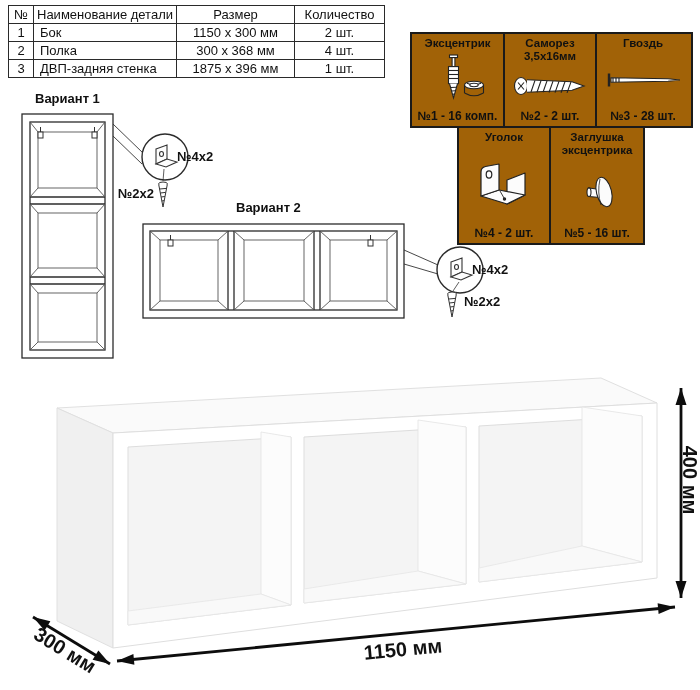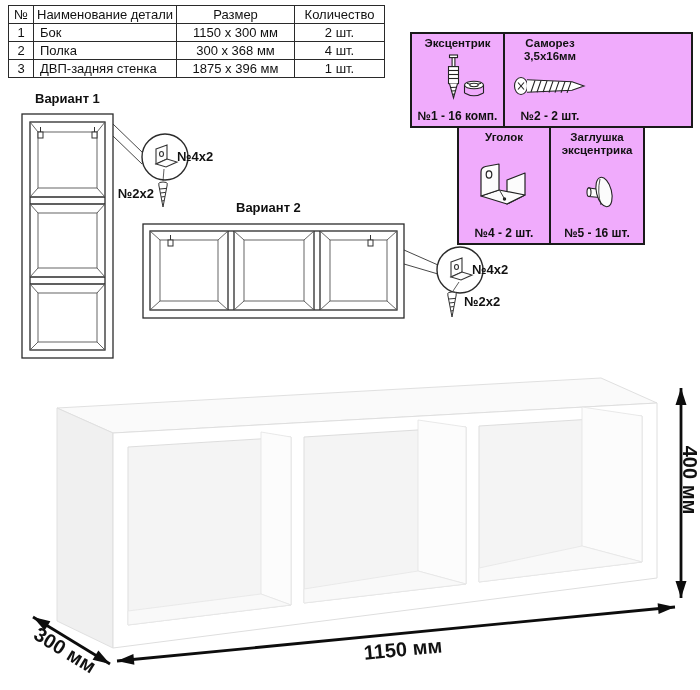--- a/index.html
+++ b/index.html
@@ -7,21 +7,21 @@
         font-family:"Liberation Sans",sans-serif;color:#111;}
   .page svg{position:absolute;overflow:visible;font-family:"Liberation Sans",sans-serif;}
 
   
   .parts-table{position:absolute;left:8px;top:5px;border-collapse:collapse;table-layout:fixed;}
   .parts-table td,.parts-table th{border:1.4px solid #2a2a2a;font-size:13px;font-weight:normal;
         height:17px;padding:0 3px;text-align:center;white-space:nowrap;}
   .parts-table td.cell-name{text-align:left;padding-left:6px;}
 
   
-  .hw-row{position:absolute;display:flex;border:2px solid #1a1a1a;box-sizing:border-box;background:#f0abfc;}
+  .hw-row{position:absolute;display:flex;border:2px solid #1a1a1a;box-sizing:border-box;background:#a16207;}
   .hw-row1{left:410px;top:32px;width:283px;height:96px;}
   .hw-row2{left:457px;top:128px;width:188px;height:117px;border-top:none;}
   .hw-cell{display:flex;flex-direction:column;align-items:center;box-sizing:border-box;}
   .hw-cell + .hw-cell{border-left:2px solid #1a1a1a;}
   .hw-title{margin-top:3px;text-align:center;font-weight:bold;font-size:11.5px;line-height:1.15;}
   .hw-iconbox{flex:1;display:flex;align-items:center;justify-content:center;}
   .hw-iconbox svg{position:static;}
   .hw-count{font-weight:bold;font-size:12px;margin-bottom:3px;white-space:nowrap;}
 
   .variant-label{position:absolute;font-weight:bold;font-size:13px;white-space:nowrap;}
@@ -115,20 +115,36 @@
             <line x1="33" y1="23.3" x2="37" y2="11.9"></line>
               <line x1="39" y1="23.5" x2="43" y2="12.1"></line>
             <line x1="45" y1="23.6" x2="49" y2="12.4"></line>
               <line x1="51" y1="23.8" x2="55" y2="12.6"></line>
             <line x1="57" y1="23.9" x2="61" y2="12.9"></line>
           </g>
         </svg>
       </div>
       <div class="hw-count">№2 - 2 шт.</div>
     </div>
+    <div class="hw-cell" style="width:94px">
+      <div class="hw-iconbox" style="flex:0;height:0"></div>
+      <div class="hw-title">Гвоздь</div>
+      <div class="hw-iconbox">
+        <svg width="82" height="26" viewBox="0 0 82 26">
+          <g stroke="#222" stroke-width="1.1" fill="#fff">
+            <line x1="7" y1="6.5" x2="7" y2="19.5" stroke-width="2.4"></line>
+            <path d="M9,10.8 L66,11.8 L78,13 L66,14.2 L9,15.2 Z"></path>
+            <line x1="11" y1="10.9" x2="11" y2="15.1"></line>
+              <line x1="14" y1="11" x2="14" y2="15"></line>
+            <line x1="17" y1="11" x2="17" y2="15"></line>
+          </g>
+        </svg>
+      </div>
+      <div class="hw-count">№3 - 28 шт.</div>
+    </div>
   </div>
 
   <div class="hw-row hw-row2">
     <div class="hw-cell" style="width:90px">
       <div class="hw-title">Уголок</div>
       <div class="hw-iconbox">
         <svg width="70" height="50" viewBox="0 0 70 50">
           <g stroke="#222" stroke-width="1.2" fill="#fcfcfc" stroke-linejoin="round">
             <path d="M38,20 L56,13 L56,35 L38,44 Z"></path>
             <path d="M12,36 L30,30 L56,35 L38,44 Z"></path>

